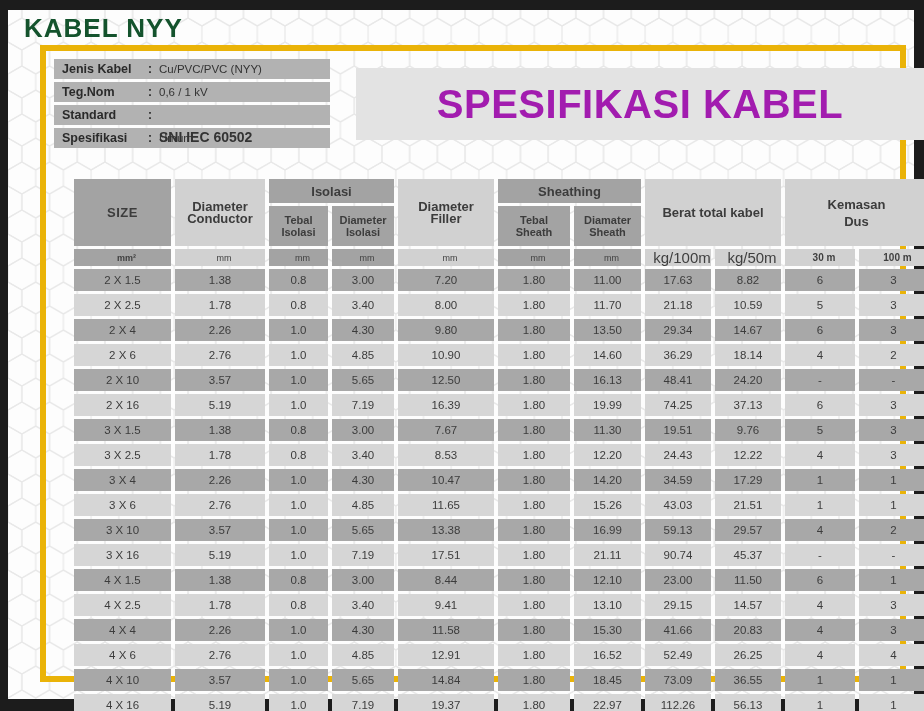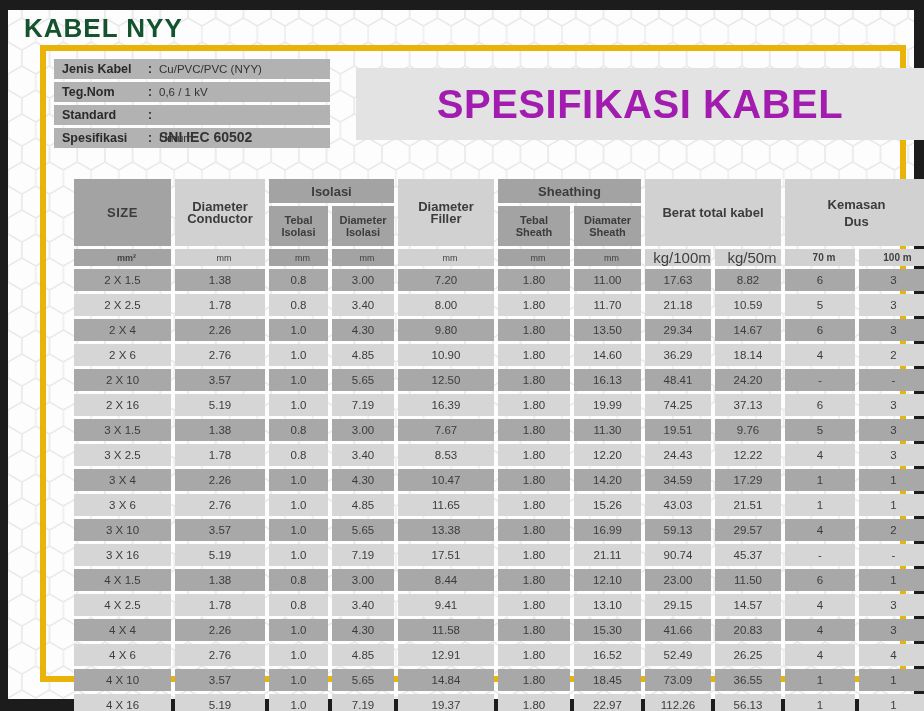--- a/index.html
+++ b/index.html
@@ -171,21 +171,21 @@
           <tr class="units">
               <td class="h-m u-bold">mm²</td>
               <td class="h-l">mm</td>
               <td class="h-m">mm</td>
               <td class="h-m">mm</td>
               <td class="h-l">mm</td>
               <td class="h-m">mm</td>
               <td class="h-m">mm</td>
               <td class="h-l u-kg">kg/100m</td>
               <td class="h-l u-kg">kg/50m</td>
-              <td class="h-l u-pack">70 m</td>
+              <td class="h-l u-pack">30 m</td>
               <td class="h-l u-pack">100 m</td>
             </tr>
         </thead>
         <tbody class="data">
             <tr class="dark">
               <td>2 X 1.5</td>
               <td>1.38</td>
               <td>0.8</td>
               <td>3.00</td>
               <td>7.20</td>

